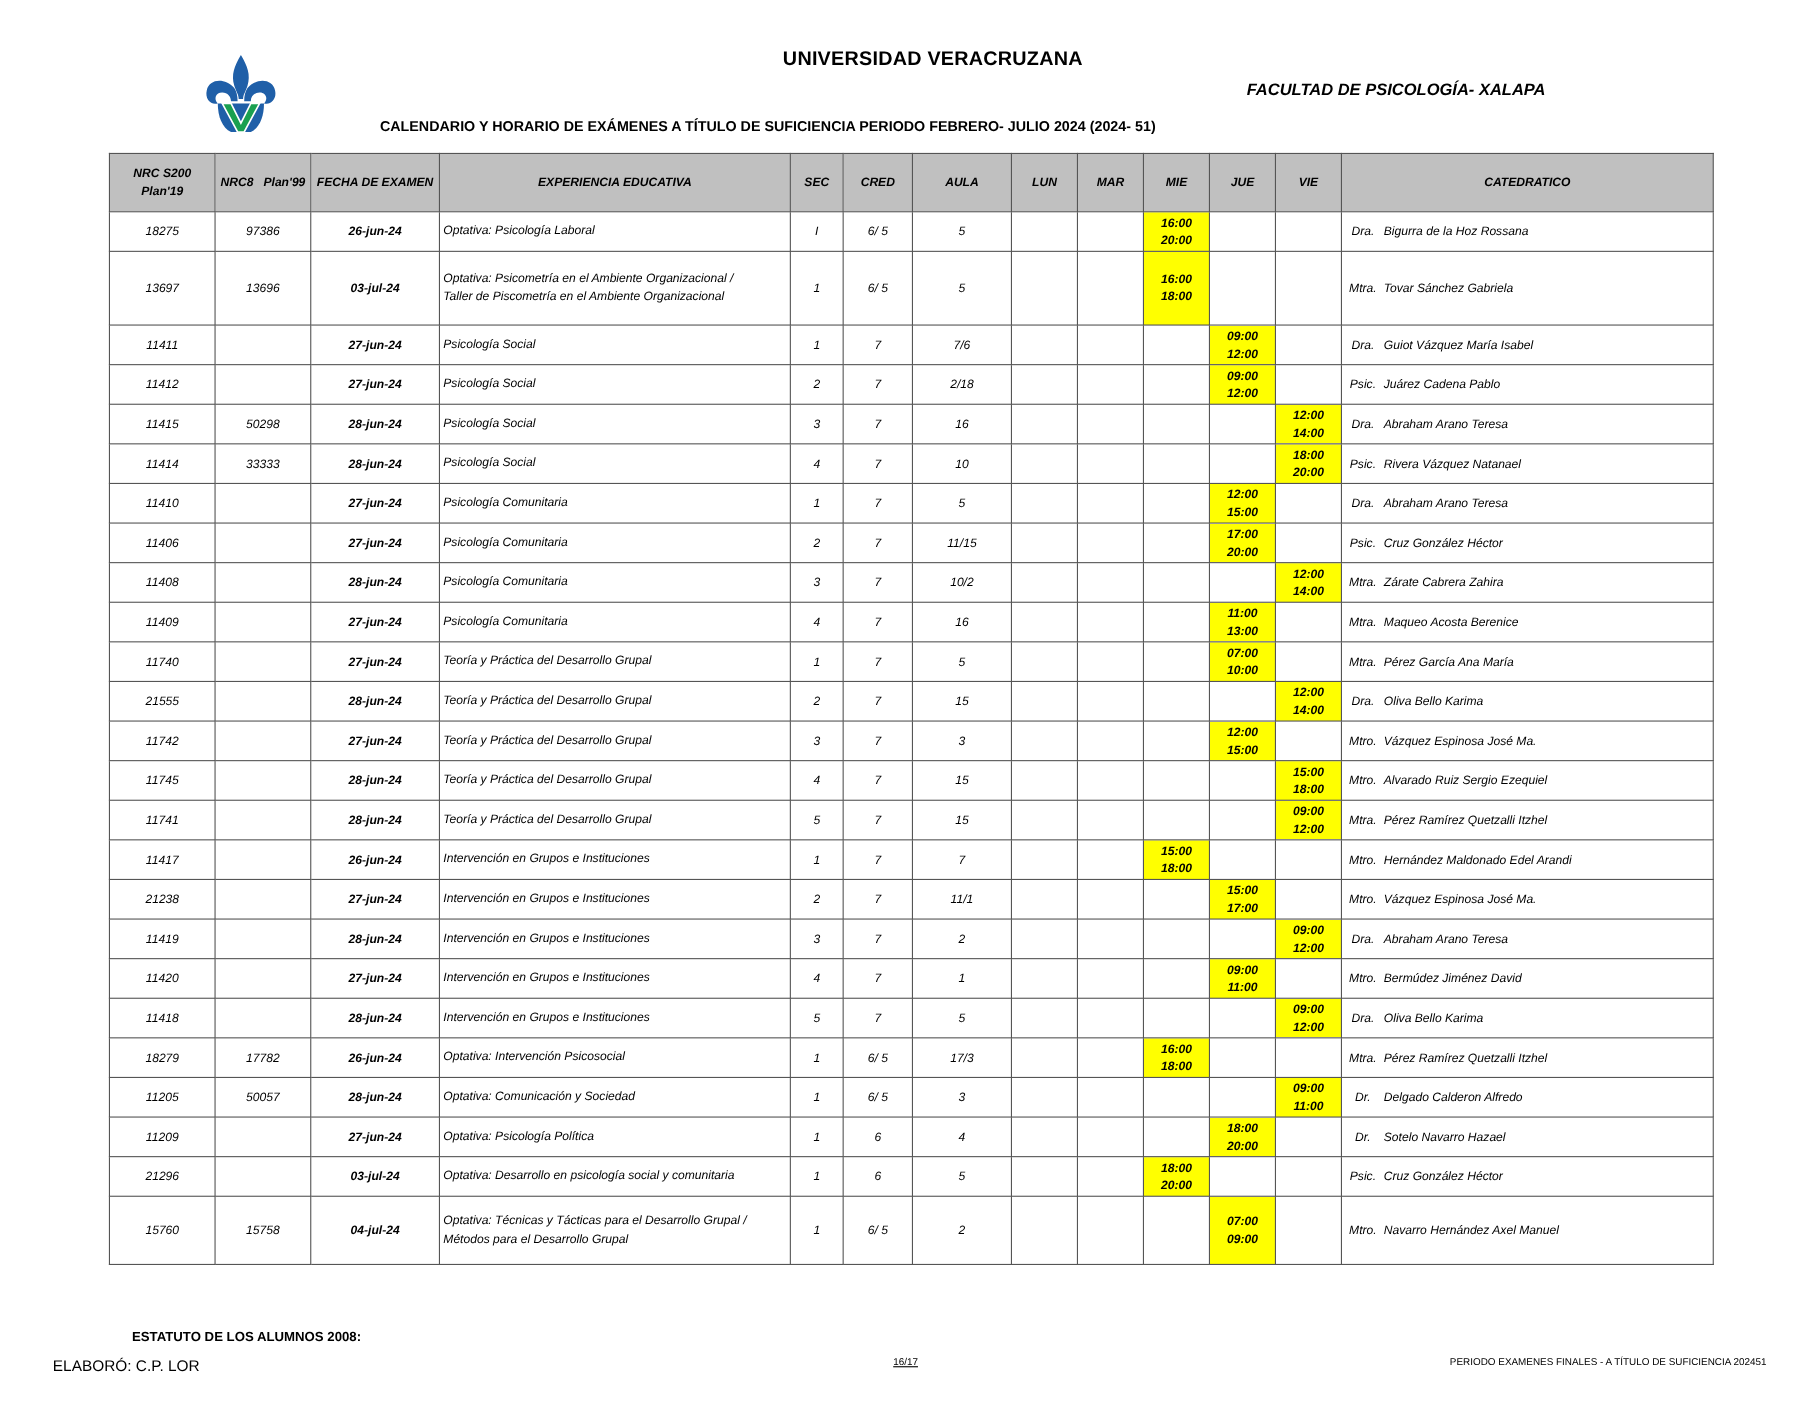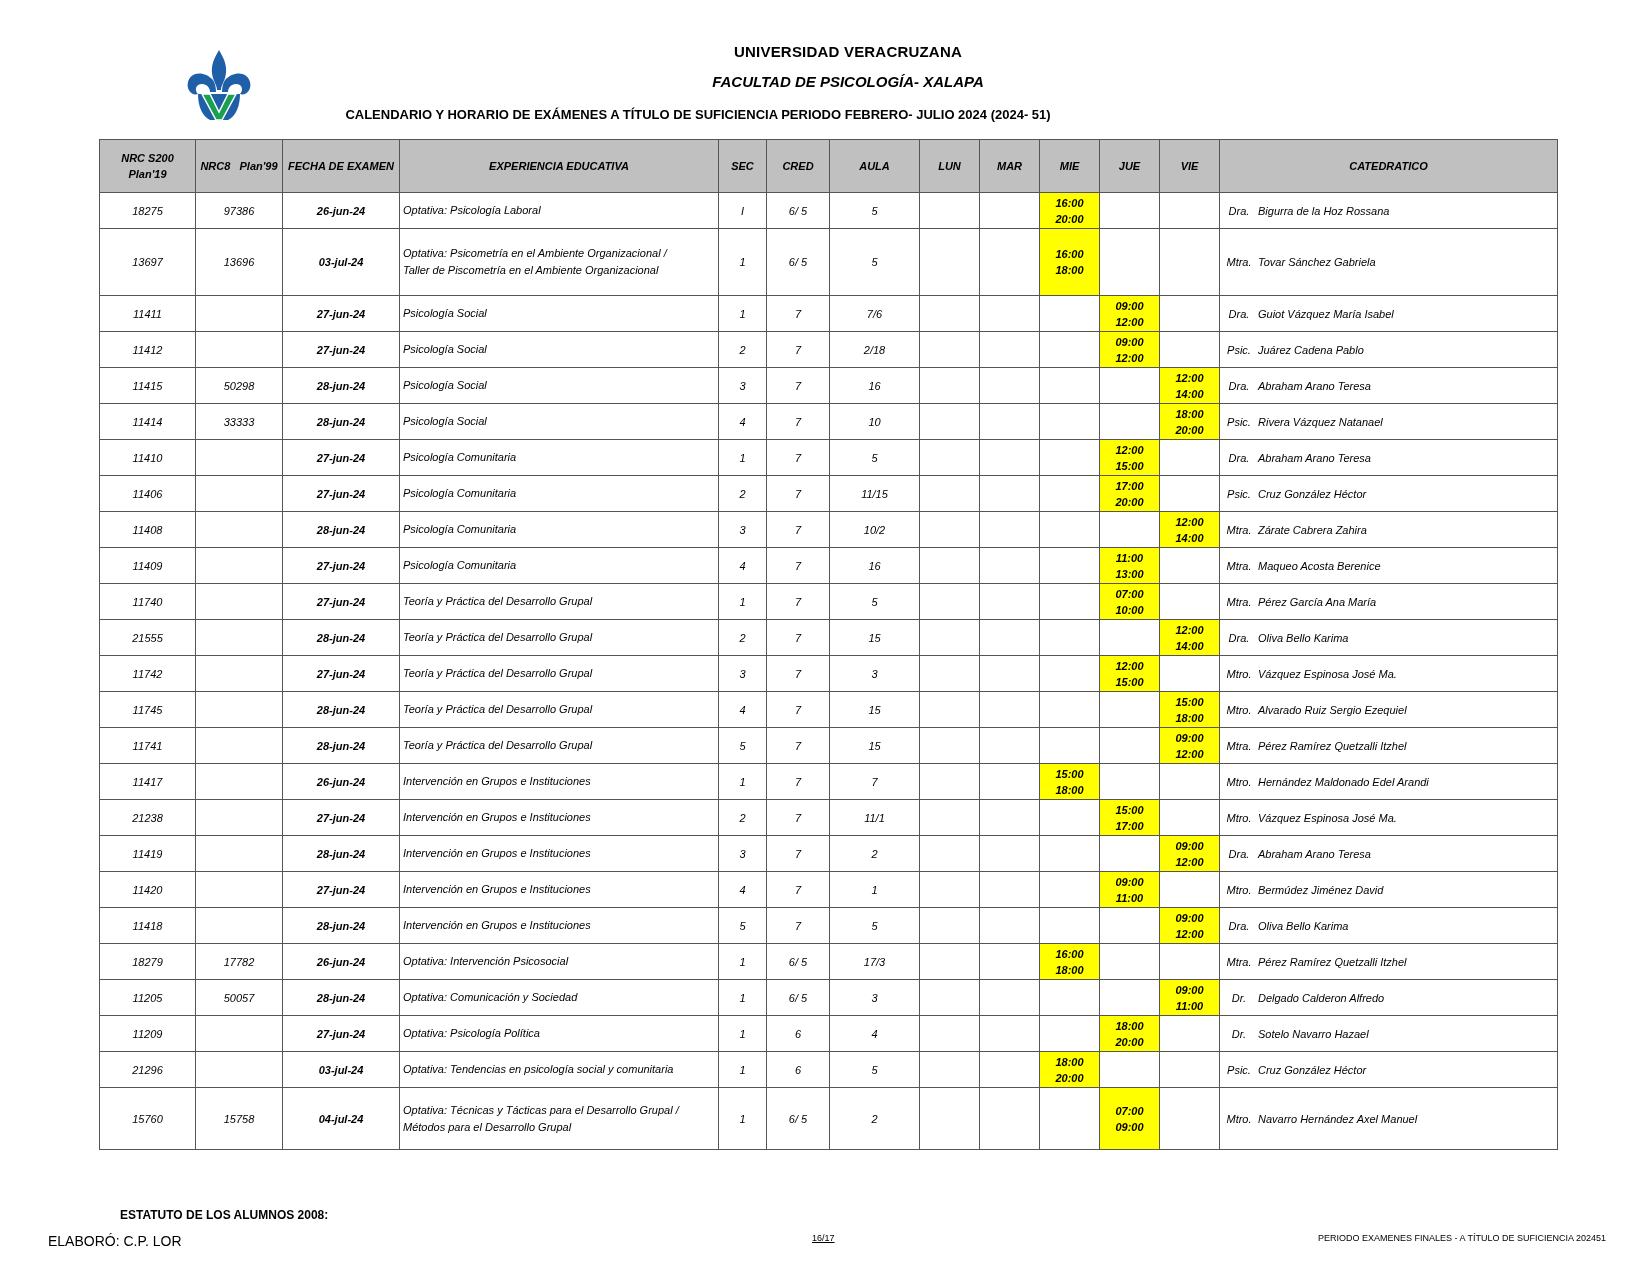--- a/index.html
+++ b/index.html
@@ -1,20 +1,20 @@
 <!DOCTYPE html>
 <html><head>
 <meta charset="utf-8">
 <style>
   html, body { margin:0; padding:0; background:#ffffff; }
   body { width:1650px; height:1275px; position:relative; font-family:"Liberation Sans", sans-serif; color:#000; overflow:hidden; }
   .logo { position:absolute; left:186px; top:50px; width:66px; height:72px; }
-  .title1 { position:absolute; left:0; width:1650px; top:43px; text-align:center; font-weight:bold; font-size:15px; letter-spacing:0.2px; }
+  .title1 { position:absolute; left:0; width:1650px; top:43px; text-align:center; font-weight:bold; font-size:18px; letter-spacing:0.2px; }
   .title1 span { position:relative; left:23px; }
-  .title2 { position:absolute; left:0; width:1650px; top:73px; text-align:center; font-weight:bold; font-style:italic; font-size:15px; }
+  .title2 { position:absolute; left:0; width:1382px; top:73px; text-align:right; font-weight:bold; font-style:italic; font-size:15px; }
   .title2 span { position:relative; left:23px; }
   .title3 { position:absolute; left:0; width:1350px; top:107px; text-align:center; font-weight:bold; font-size:13px; }
   .title3 span { position:relative; left:23px; }
   table.sched { position:absolute; left:99px; top:139px; border-collapse:collapse; table-layout:fixed; font-size:11px;font-style:italic; }
   table.sched th, table.sched td { border:1.5px solid #555; padding:0; text-align:center; vertical-align:middle; overflow:hidden; }
   table.sched th { background:#c0c0c0; font-weight:bold; font-size:11px; height:52px; line-height:16px; }
   table.sched td { height:35px; }
   table.sched tr.tall td { height:66px; }
   table.sched tr.tall2 td { height:61px; }
   td.ee { text-align:left !important; padding-left:3px !important; line-height:17px; }
@@ -418,21 +418,21 @@
         <td></td>
         <td></td>
         <td class="time"><span>18:00</span><br><span>20:00</span></td>
         <td></td>
         <td class="prof"><span class="ttl">Dr.</span><span>Sotelo Navarro Hazael</span></td>
       </tr>
       <tr>
         <td>21296</td>
         <td></td>
         <td class="date">03-jul-24</td>
-        <td class="ee"><span>Optativa: Tendencias en psicología social y comunitaria</span></td>
+        <td class="ee"><span>Optativa: Desarrollo en psicología social y comunitaria</span></td>
         <td>1</td>
         <td>6</td>
         <td>5</td>
         <td></td>
         <td></td>
         <td class="time"><span>18:00</span><br><span>20:00</span></td>
         <td></td>
         <td></td>
         <td class="prof"><span class="ttl">Psic.</span><span>Cruz González Héctor</span></td>
       </tr>

